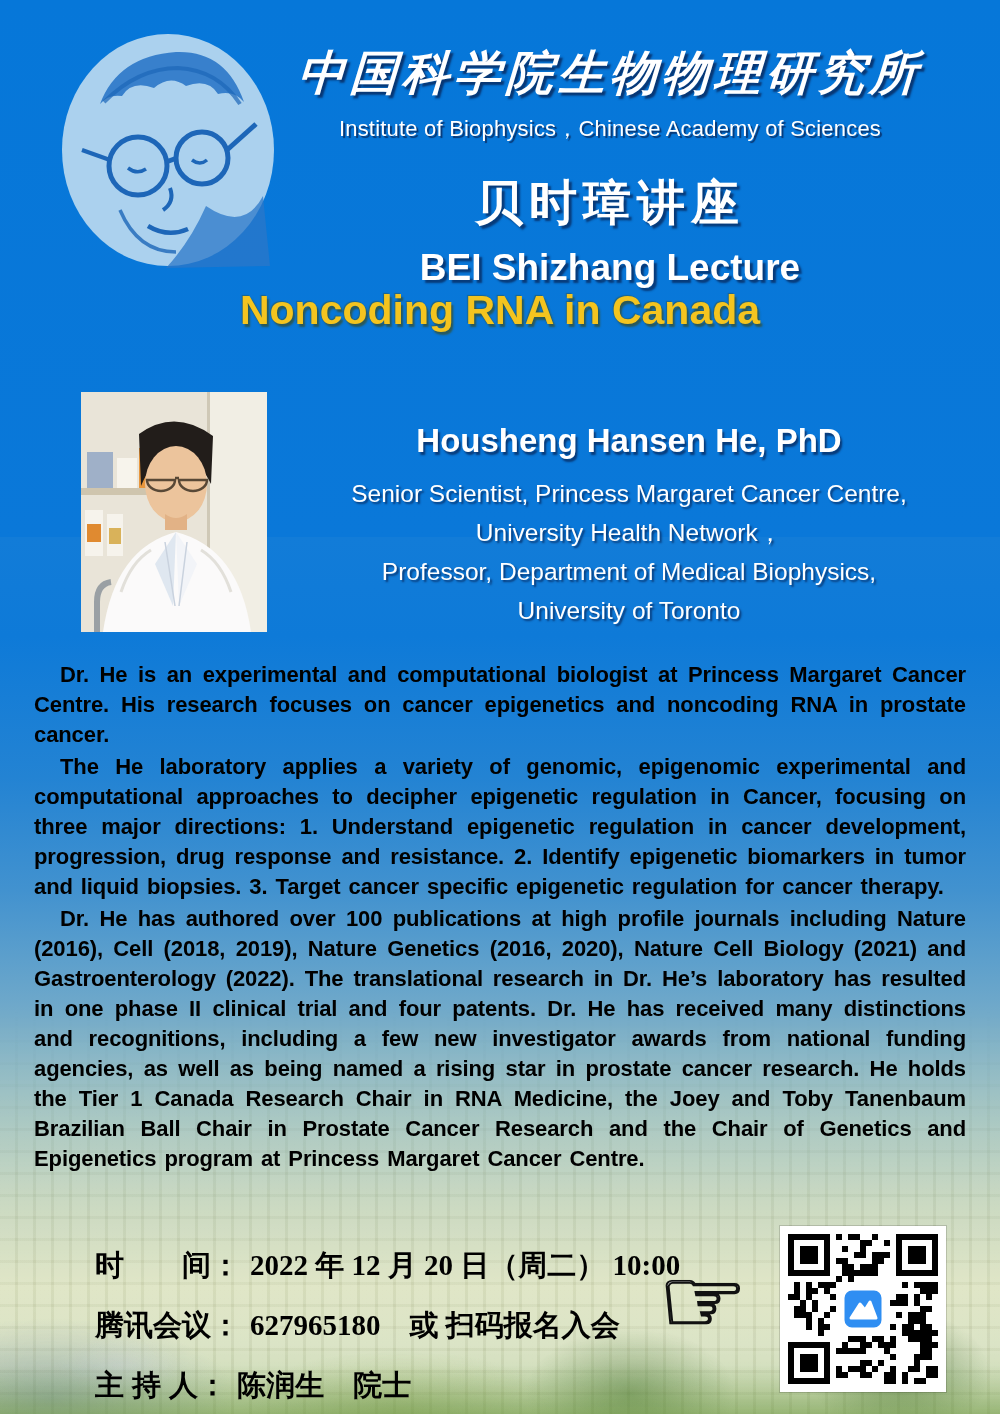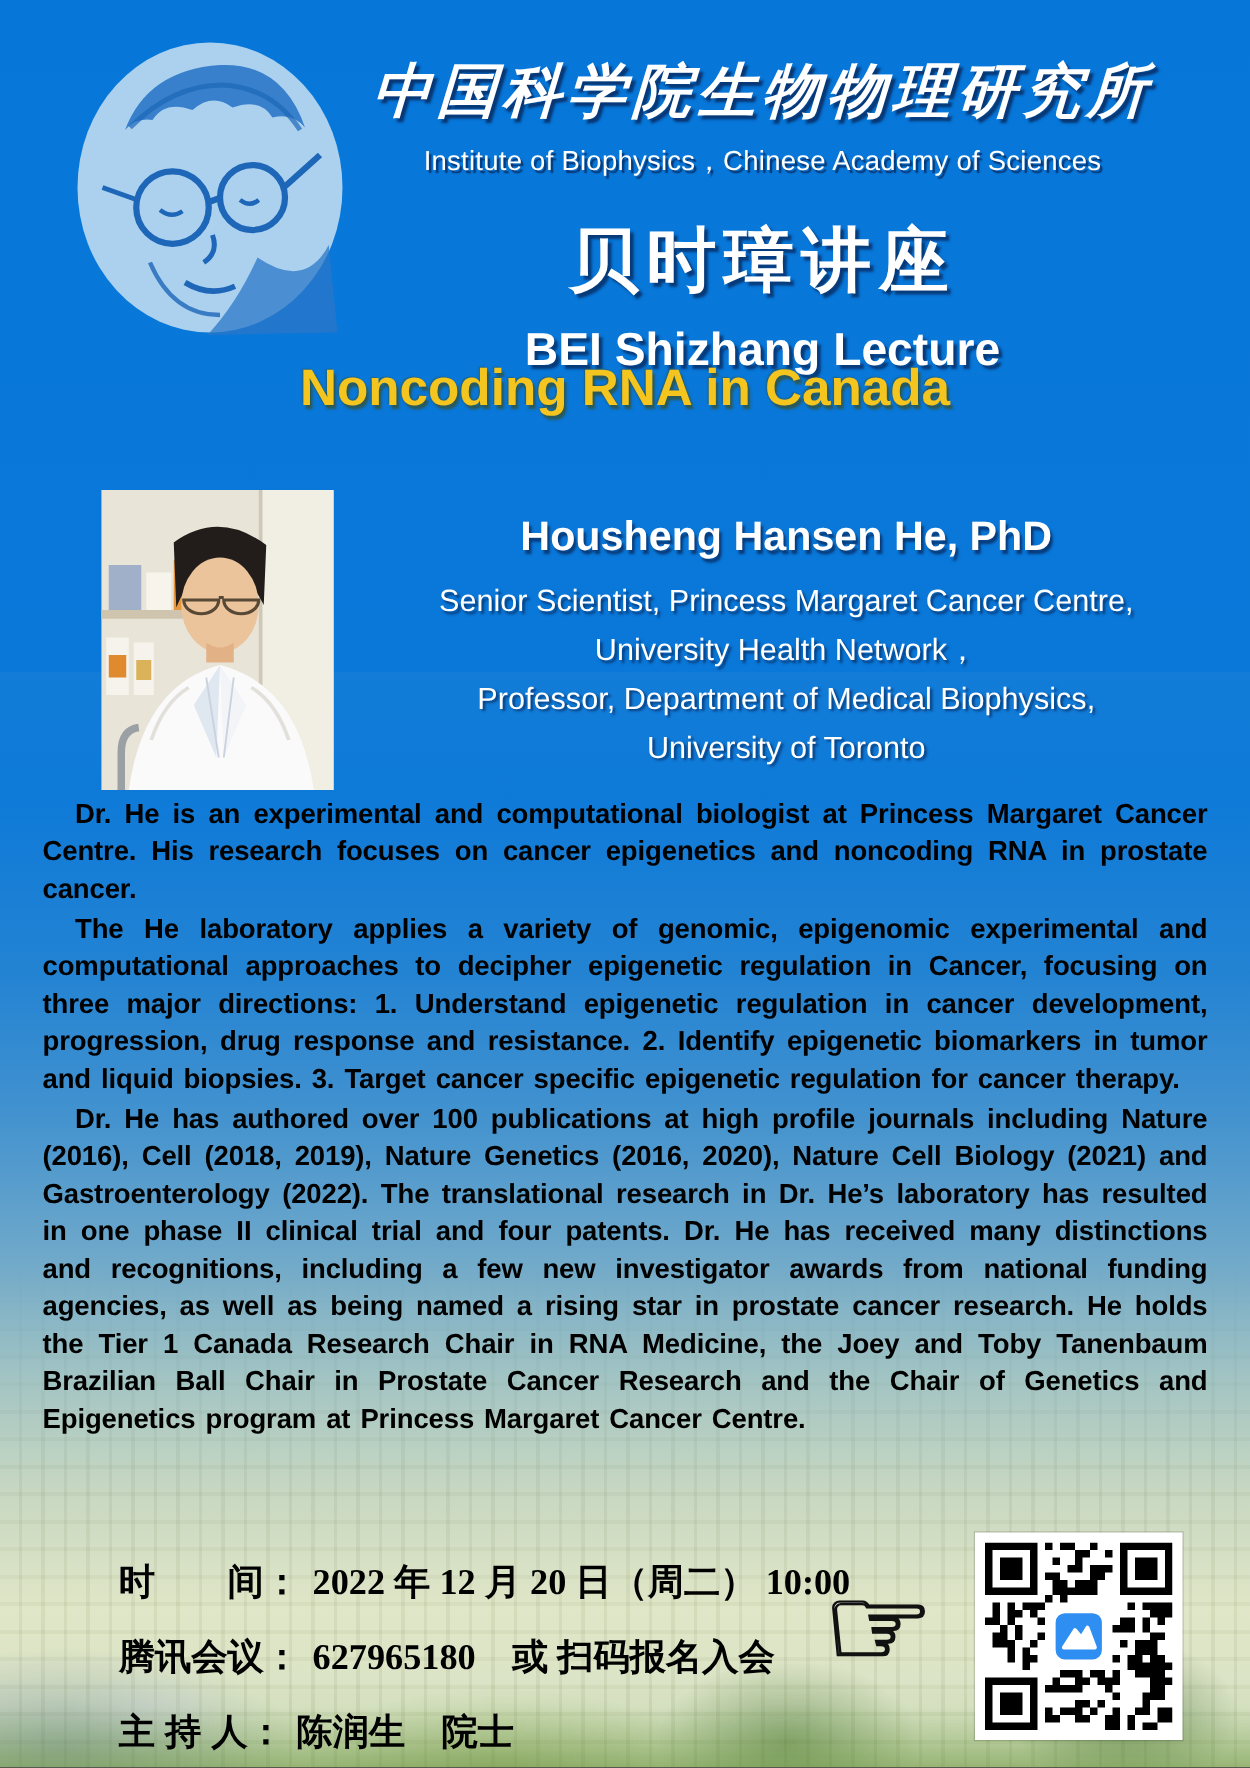--- a/index.html
+++ b/index.html
@@ -32,43 +32,44 @@
   .inst-cn{
     font-size:47px;font-weight:bold;font-style:italic;letter-spacing:5px;
     transform:skewX(-3deg);text-shadow:3px 3px 2px rgba(8,42,96,.85);
     white-space:nowrap;
   }
   .inst-en{
     margin-top:9px;font-size:22px;font-weight:400;letter-spacing:.2px;
     text-shadow:2px 2px 1px rgba(8,42,96,.85);white-space:nowrap;
   }
   .lect-cn{
-    margin-top:27px;font-size:56px;font-weight:bold;letter-spacing:6px;
+    margin-top:27px;font-size:48px;font-weight:bold;letter-spacing:6px;
     text-shadow:3px 3px 2px rgba(8,42,96,.8);
   }
   .lect-en{
     margin-top:12px;font-size:37px;font-weight:bold;
     text-shadow:3px 3px 2px rgba(8,42,96,.8);
   }
   .title{
     position:absolute;left:0;right:0;top:284px;text-align:center;
     font-size:41px;font-weight:bold;line-height:52px;color:#f4c41f;
     text-shadow:2px 3px 2px rgba(62,72,18,.65), -1px -1px 1px rgba(62,72,18,.4);
   }
   .photo{position:absolute;left:81px;top:392px;width:186px;height:240px;}
   .speaker{position:absolute;left:280px;right:22px;top:410px;text-align:center;color:#fff;}
   .speaker .name{
     font-size:33px;font-weight:bold;text-shadow:2px 3px 2px rgba(8,42,96,.8);
     margin-bottom:14px;
+    margin-top:12px;
   }
   .speaker .aff{
     font-size:24.5px;font-weight:normal;line-height:39px;
     text-shadow:2px 2px 2px rgba(8,42,96,.8);
   }
-  .bio{position:absolute;left:34px;right:34px;top:636px;color:#000;}
+  .bio{position:absolute;left:34px;right:34px;top:660px;color:#000;}
   .bio p{
     margin:0 0 2px 0;font-size:22px;font-weight:bold;line-height:30px;
     text-align:justify;text-indent:26px;letter-spacing:-0.1px;word-spacing:2px;
   }
   .schedule{position:absolute;left:95px;top:1236px;color:#000;}
   .schedule .row{display:flex;align-items:center;height:60px;}
   .schedule .lab{
     font-size:29px;font-weight:bold;white-space:pre;
     font-family:"Liberation Sans","DejaVu Sans",sans-serif;
   }

